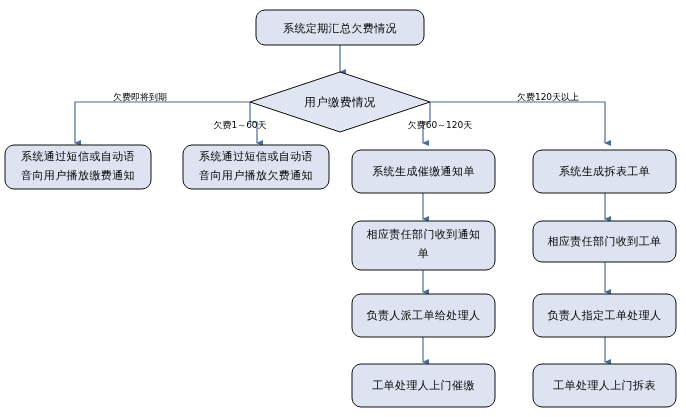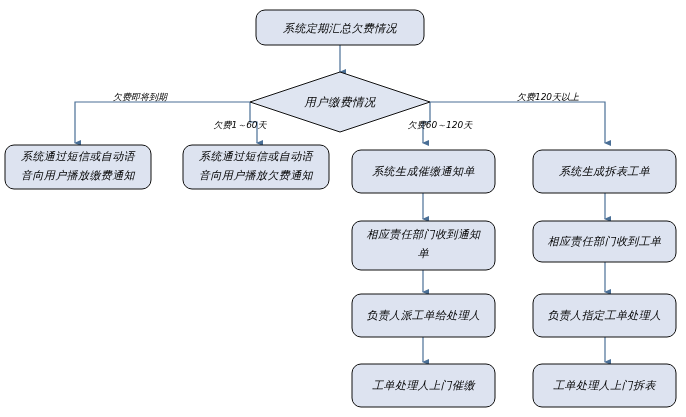--- a/index.html
+++ b/index.html
@@ -10,21 +10,20 @@
   body {
     width: 686px;
     height: 417px;
     font-family: "DejaVu Sans", "Liberation Sans", sans-serif;
     overflow: hidden;
   }
   #flow-root {
     position: relative;
     width: 686px;
     height: 417px;
-    font-style: italic;
   }
   svg.flow {
     display: block;
     width: 686px;
     height: 417px;
   }
   .node-shape {
     fill: #dde3f0;
     stroke: #111111;
     stroke-width: 1;

